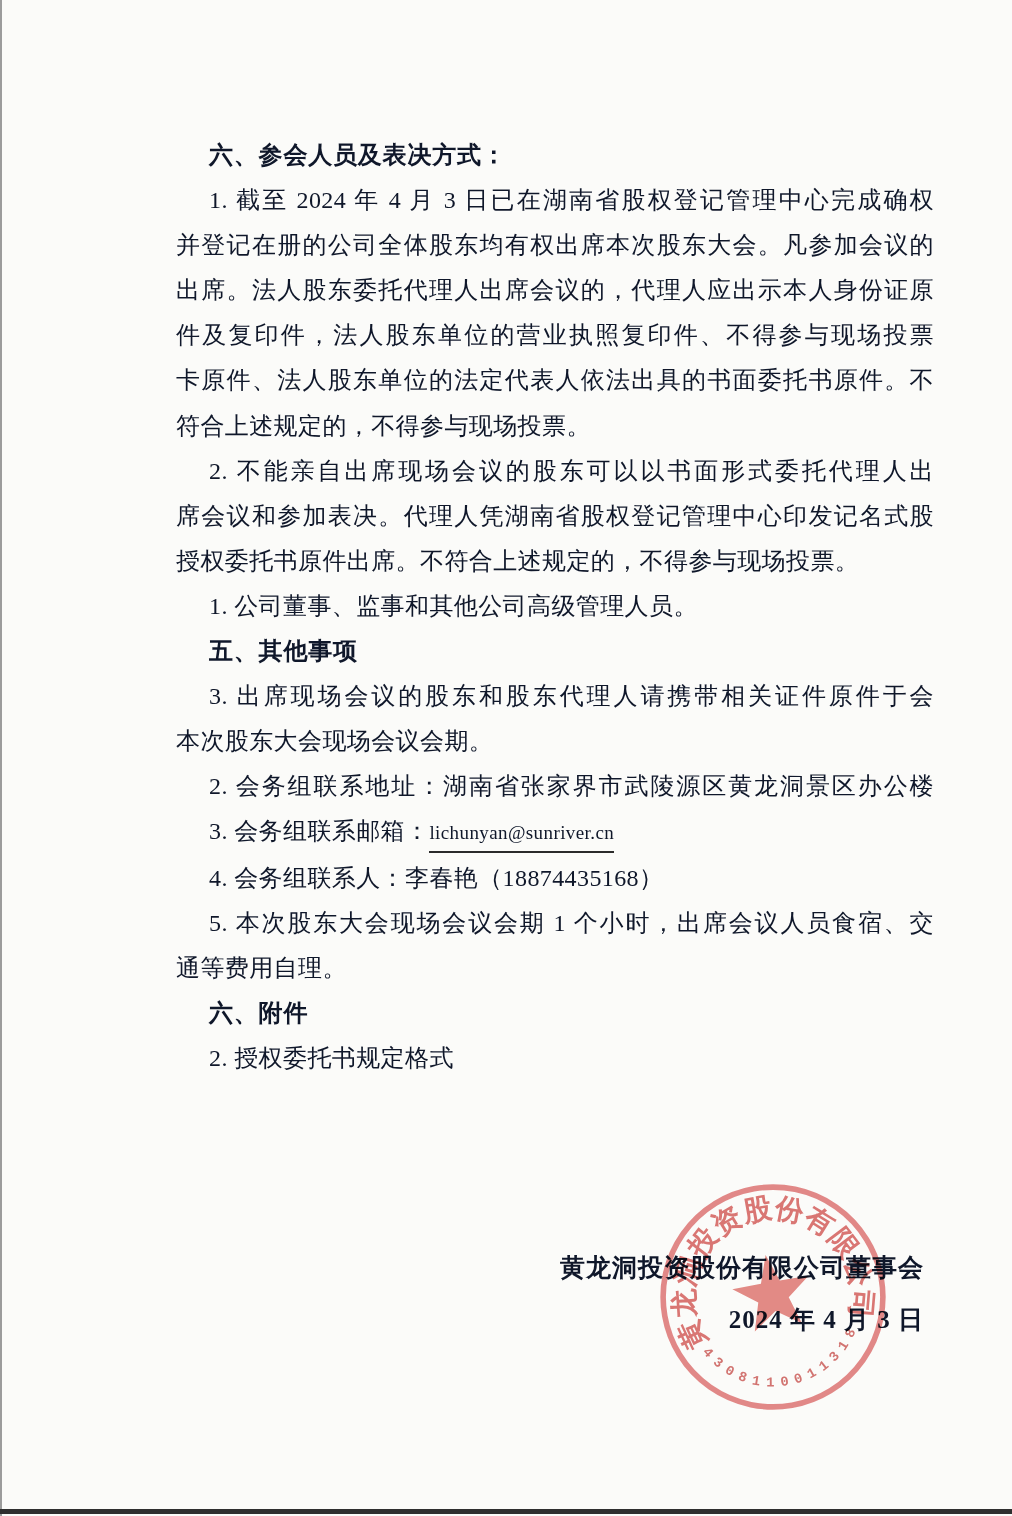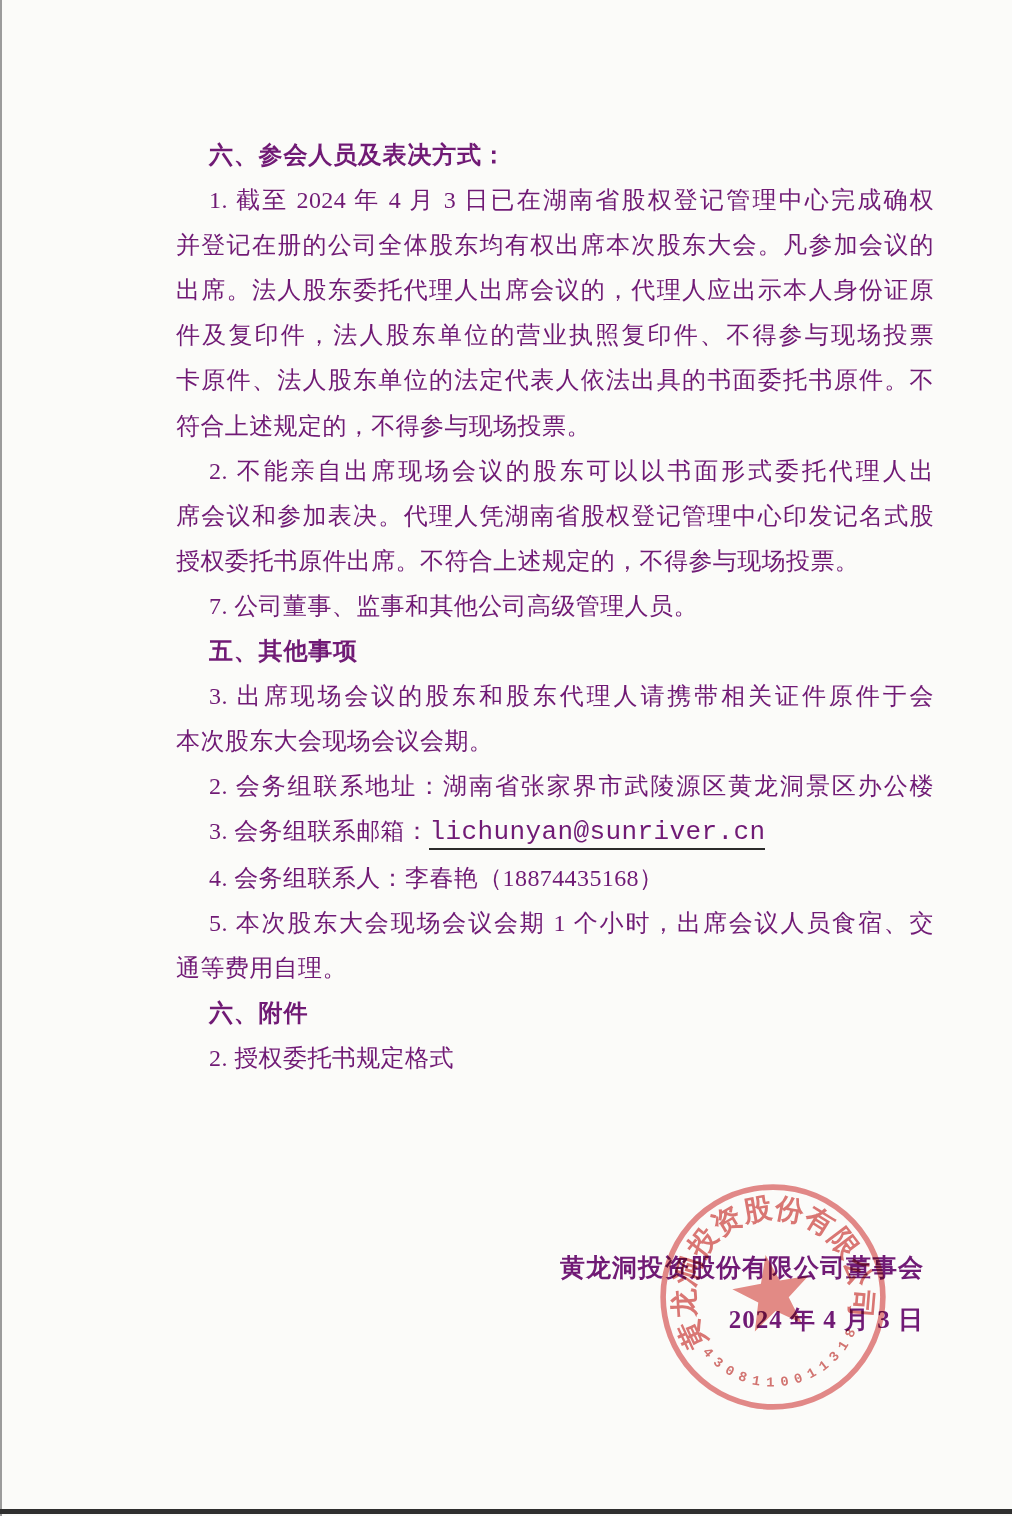--- a/index.html
+++ b/index.html
@@ -2,39 +2,39 @@
 <html><head>
 <meta charset="utf-8">
 <style>
   html,body{margin:0;padding:0;}
   .page{
     position:relative;
     width:1012px;height:1516px;
     background:#fbfbf9;
     overflow:hidden;
     font-family:"Liberation Serif","DejaVu Serif",serif;
-    color:#701a75;
+    color:#0f172a;
   }
   .edge-left{position:absolute;left:0;top:0;width:2px;height:100%;background:#9c9c9c;}
   .edge-bottom{position:absolute;left:0;top:1509px;width:100%;height:5px;background:#2f2f2f;}
 
   .doc{
     position:absolute;left:176px;top:133px;width:758px;
     font-size:24px;line-height:45.1px;
     letter-spacing:.4px;
   }
   .line{min-height:45.1px;text-align:left;}
   .line.first{text-indent:33px;}
   .line.full{text-align:justify;text-align-last:justify;}
   .line.heading{font-weight:700;letter-spacing:.8px;}
   .email-text{
-    font-family:Liberation Mono, monospace;
-    font-size:26px;
+    font-family:Liberation Serif, serif;
+    font-size:19px;
     border-bottom:2px solid #2b2b2b;
-    padding-bottom:1px;
+    padding-bottom:8px;
   }
 
   .signature{
     position:absolute;top:1252px;right:88px;
     text-align:right;
   }
   .signature .company{
     font-size:25px;font-weight:600;letter-spacing:1px;line-height:32px;
   }
   .signature .date{
@@ -59,21 +59,21 @@
       <div class="line heading first">六、参会人员及表决方式：</div>
       <div class="line first full">1. 截至 2024 年 4 月 3 日已在湖南省股权登记管理中心完成确权</div>
       <div class="line full">并登记在册的公司全体股东均有权出席本次股东大会。凡参加会议的</div>
       <div class="line full">出席。法人股东委托代理人出席会议的，代理人应出示本人身份证原</div>
       <div class="line full">件及复印件，法人股东单位的营业执照复印件、不得参与现场投票</div>
       <div class="line full">卡原件、法人股东单位的法定代表人依法出具的书面委托书原件。不</div>
       <div class="line">符合上述规定的，不得参与现场投票。</div>
       <div class="line first full">2. 不能亲自出席现场会议的股东可以以书面形式委托代理人出</div>
       <div class="line full">席会议和参加表决。代理人凭湖南省股权登记管理中心印发记名式股</div>
       <div class="line">授权委托书原件出席。不符合上述规定的，不得参与现场投票。</div>
-      <div class="line first">7. 公司董事、监事和其他公司高级管理人员。</div>
+      <div class="line first">1. 公司董事、监事和其他公司高级管理人员。</div>
       <div class="line heading first">五、其他事项</div>
       <div class="line first full">3. 出席现场会议的股东和股东代理人请携带相关证件原件于会</div>
       <div class="line">本次股东大会现场会议会期。</div>
       <div class="line first full">2. 会务组联系地址：湖南省张家界市武陵源区黄龙洞景区办公楼</div>
       <div class="line email first"><span>3. 会务组联系邮箱：</span><span class="email-text">lichunyan@sunriver.cn</span></div>
       <div class="line first">4. 会务组联系人：李春艳（18874435168）</div>
       <div class="line first full">5. 本次股东大会现场会议会期 1 个小时，出席会议人员食宿、交</div>
       <div class="line">通等费用自理。</div>
       <div class="line heading first">六、附件</div>
       <div class="line first">2. 授权委托书规定格式</div>

